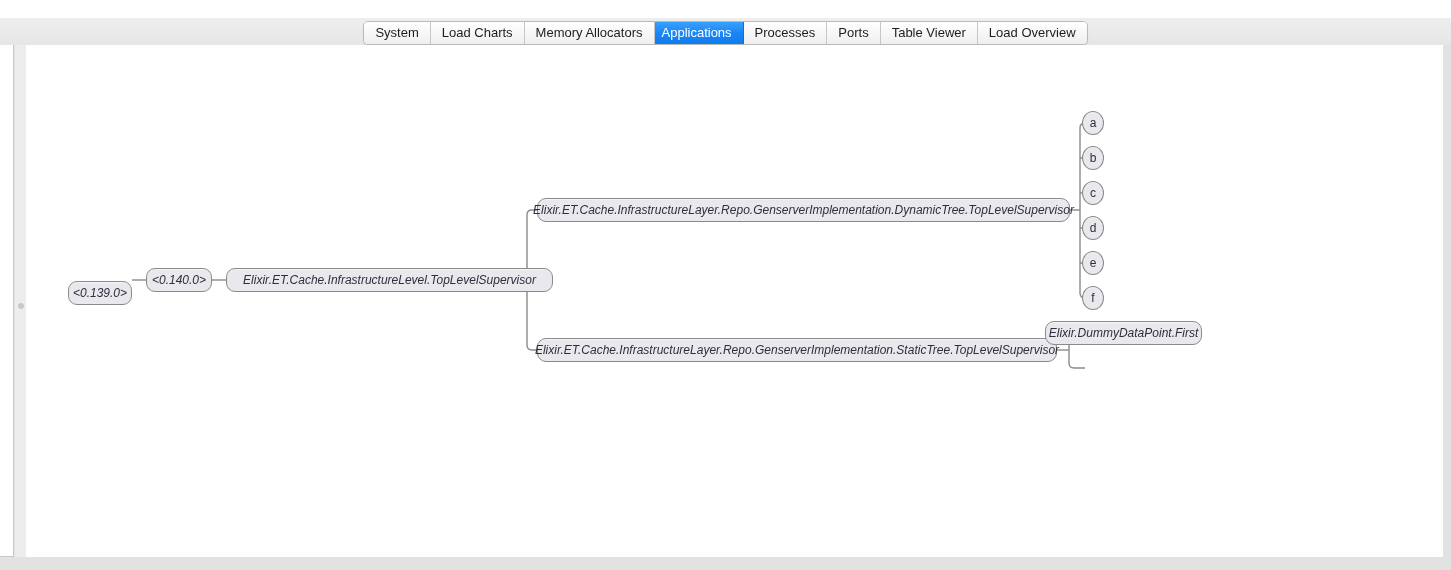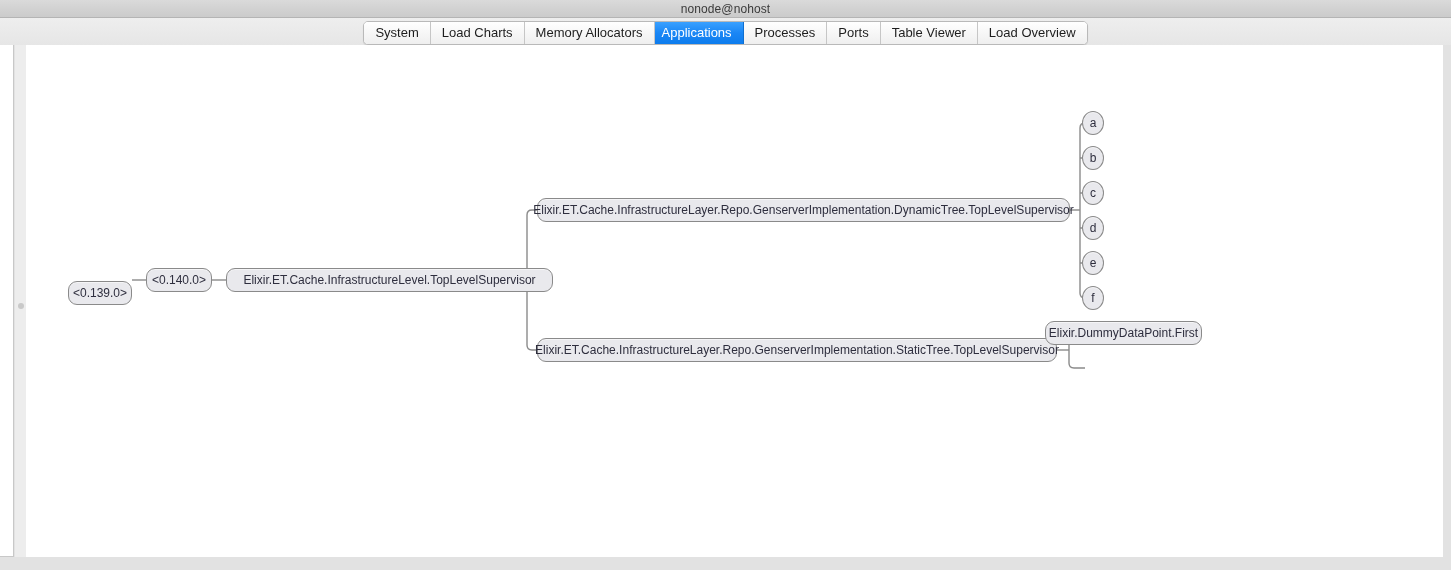--- a/index.html
+++ b/index.html
@@ -165,37 +165,35 @@
     justify-content: center;
     white-space: nowrap;
     cursor: default;
     user-select: none;
     box-shadow: inset 0 1px 0 rgba(255,255,255,0.55);
   }
   .node.pill {
     height: 24px;
     border-radius: 9px;
     padding: 0 9px;
+    font-style: italic;
   }
   .node.round {
     width: 22px;
     height: 24px;
     border-radius: 11px / 12px;
     padding: 0;
     font-size: 12px;
   }
 </style>
 </head>
 <body>
 
 <div class="window">
 
-  <div class="titlebar">
-    <span class="titlebar-text">nonode@nohost</span>
-  </div>
 
   <div class="tabbar">
     <div class="tabs" id="tabs">
         <div class="tab">System</div>
         <div class="tab">Load Charts</div>
         <div class="tab">Memory Allocators</div>
         <div class="tab selected">Applications</div>
         <div class="tab">Processes</div>
         <div class="tab">Ports</div>
         <div class="tab">Table Viewer</div>

